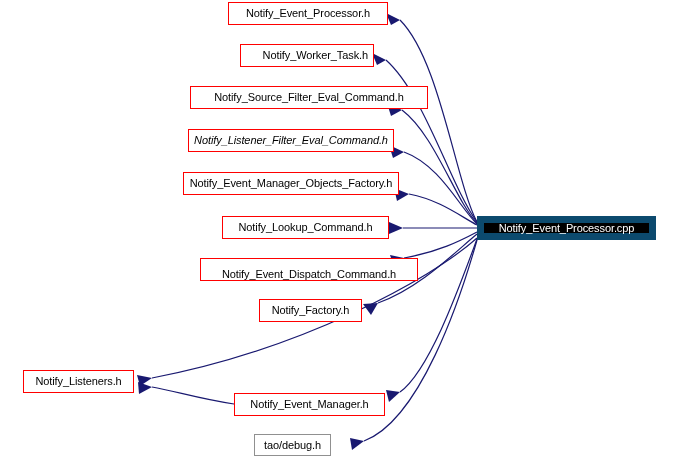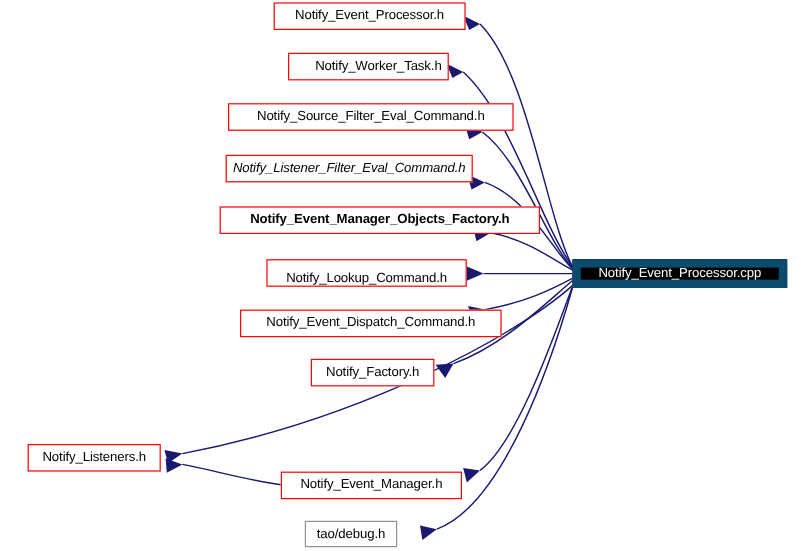--- a/index.html
+++ b/index.html
@@ -113,29 +113,29 @@
   </div>
 
   <div class="node" style="left:190px; top:86px; width:238px; height:23px;">
     <span class="node-label">Notify_Source_Filter_Eval_Command.h</span>
   </div>
 
   <div class="node" style="left:188px; top:129px; width:206px; height:23px;font-style:italic;">
     <span class="node-label">Notify_Listener_Filter_Eval_Command.h</span>
   </div>
 
-  <div class="node" style="left:183px; top:172px; width:267px; height:23px;font-weight:bold;">
+  <div class="node" style="left:183px; top:172px; width:216px; height:23px;">
     <span class="node-label">Notify_Event_Manager_Objects_Factory.h</span>
   </div>
 
-  <div class="node" style="left:222px; top:216px; width:167px; height:23px;align-items:flex-end;">
+  <div class="node" style="left:222px; top:216px; width:167px; height:23px;">
     <span class="node-label">Notify_Lookup_Command.h</span>
   </div>
 
-  <div class="node" style="left:200px; top:258px; width:218px; height:23px;">
+  <div class="node" style="left:200px; top:258px; width:218px; height:23px;align-items:flex-end;">
     <span class="node-label">Notify_Event_Dispatch_Command.h</span>
   </div>
 
   <div class="node" style="left:259px; top:299px; width:103px; height:23px;">
     <span class="node-label">Notify_Factory.h</span>
   </div>
 
   <div class="node" style="left:23px; top:370px; width:111px; height:23px;">
     <span class="node-label">Notify_Listeners.h</span>
   </div>

